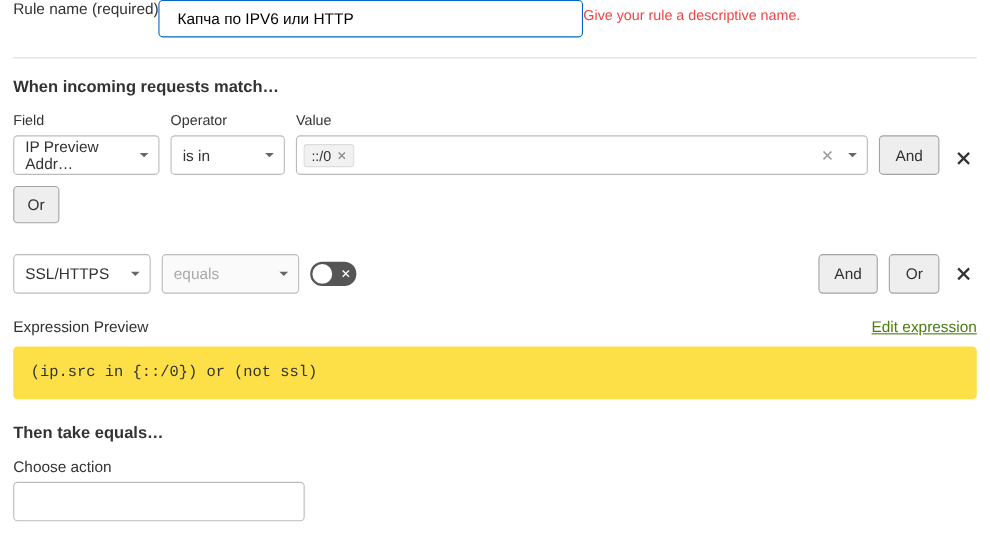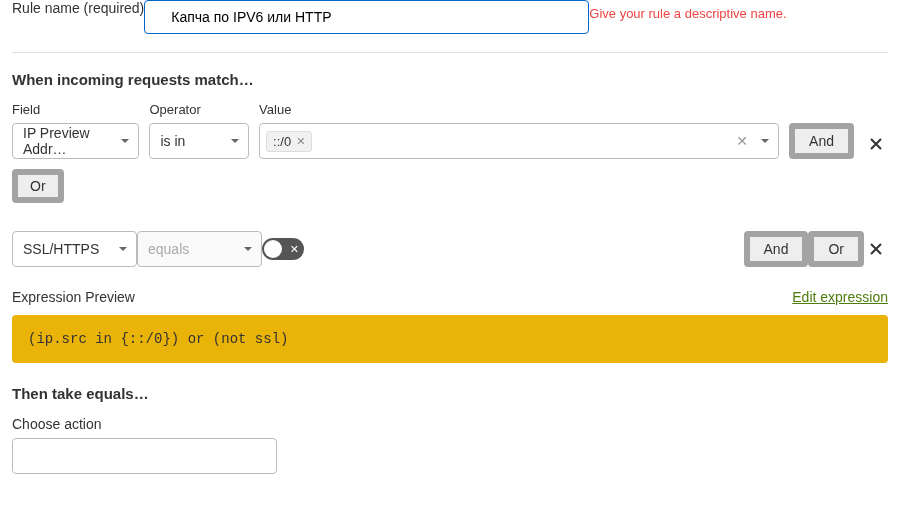--- a/index.html
+++ b/index.html
@@ -1,48 +1,48 @@
 <!DOCTYPE html>
 <html><head>
 <meta charset="utf-8">
 <style>
   *{box-sizing:border-box;margin:0;padding:0}
   body{font-family:-apple-system,BlinkMacSystemFont,"Segoe UI",Arial,sans-serif;font-size:14px;color:#333;background:#fff;padding:0 12px;width:900px}
   .label{font-size:14px;color:#333;margin-bottom:6px;display:block}
   .input-wrap{display:flex;flex-direction:row}
-  .text-input{width:445px;padding:8px 26px;border:1px solid #0066cc;border-radius:4px;font-size:14px;outline:none}
+  .text-input{width:386px;padding:8px 16px;border:1px solid #0066cc;border-radius:4px;font-size:14px;outline:none}
   .help{font-size:13px;color:#ef4444;margin-top:6px}
   hr{border:none;border-top:1px solid #ddd;margin:18px 0}
   h3{font-size:15px;font-weight:600;margin-bottom:14px}
   .row{display:flex;align-items:center;gap:10px;margin-bottom:10px}
   .col{display:flex;flex-direction:column}
   .col .label{font-size:13px;color:#333;margin-bottom:6px}
   .select{position:relative;border:1px solid #bbb;border-radius:4px;background:#fff;height:36px;display:flex;align-items:center;padding:0 28px 0 10px;cursor:pointer;font-size:14px}
   .select.disabled{color:#aaa;background:#fafafa}
   .caret{position:absolute;right:8px;top:50%;transform:translateY(-50%);pointer-events:none}
   .caret svg{width:10px;height:10px;fill:#666}
   .tag-input{border:1px solid #bbb;border-radius:4px;height:36px;display:flex;align-items:center;padding:0 6px;gap:6px;width:520px;position:relative}
   .tag{background:#f1f1f1;border:1px solid #ddd;border-radius:3px;padding:2px 6px;font-size:13px;display:flex;align-items:center;gap:5px}
   .tag-x{font-size:11px;color:#888;cursor:pointer}
   .tag-input-clear{position:absolute;right:30px;color:#999;cursor:pointer;font-size:14px}
   .tag-input-caret{position:absolute;right:8px}
   .eg{font-size:13px;color:#888;margin-top:5px}
-  .btn{height:36px;padding:0 14px;border:6px solid #a3a3a3;border-radius:4px;background:#eee;font-size:14px;cursor:pointer;display:flex;align-items:center;color:#333}
+  .btn{height:36px;padding:0 14px;border:1px solid #a3a3a3;border-radius:4px;background:#eee;font-size:14px;cursor:pointer;display:flex;align-items:center;color:#333}
   .btn.small{height:34px;padding:0 12px}
   .x-close{cursor:pointer;display:flex;align-items:center;justify-content:center;width:24px;height:24px}
   .x-close svg{width:16px;height:16px;stroke:#333;stroke-width:2;fill:none}
   .or-btn{margin-top:8px}
   .toggle{width:42px;height:22px;background:#555;border-radius:11px;position:relative;display:flex;align-items:center;cursor:pointer}
   .toggle-knob{width:18px;height:18px;background:#fff;border-radius:50%;position:absolute;left:2px}
   .toggle-x{position:absolute;right:5px;color:#fff;font-size:11px}
-  .row2{display:flex;align-items:center;margin-top:28px}
+  .row2{display:flex;align-items:center;gap:10px;margin-top:28px}
   .spacer{flex:1}
   .preview-head{display:flex;justify-content:space-between;align-items:flex-start;margin-top:22px;margin-bottom:10px}
   .link{color:#4d7c0f;text-decoration:underline;cursor:pointer;font-size:14px}
-  .code-box{background:#eab308;border-radius:4px;padding:16px;font-family:"Courier New",monospace;font-size:14px;color:#333}
+  .code-box{background:#fde047;border-radius:4px;padding:16px;font-family:"Courier New",monospace;font-size:14px;color:#333}
   .action-select{width:265px}
 </style>
 </head>
 <body>
 
 <div class="input-wrap">
   <label class="label">Rule name (required)</label>
   <input class="text-input" type="text" value="Капча по IPV6 или HTTP" style="">
   <div class="help">Give your rule a descriptive name.</div>
 </div>

